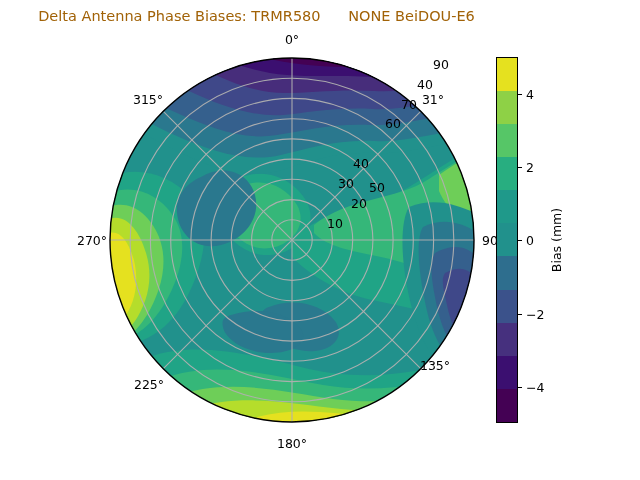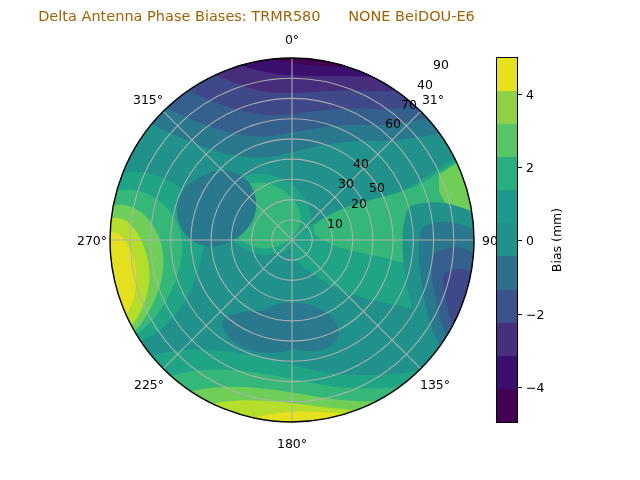--- a/index.html
+++ b/index.html
@@ -236,21 +236,21 @@
         <line x1="54.3" y1="54.3" x2="311.7" y2="311.7"></line>
         <line x1="311.7" y1="54.3" x2="54.3" y2="311.7"></line>
       </g>
 
       <circle cx="183" cy="183" r="182" fill="none" stroke="#000000" stroke-width="1.4"></circle>
     </svg>
 
     <div class="theta-label" style="left:183px; top:-18px;">0°</div>
     <div class="theta-label" style="left:324px; top:42px;">31°</div>
     <div class="theta-label" style="left:381px; top:183px;">90</div>
-    <div class="theta-label" style="left:326px; top:327px;text-align:center;">135°</div>
+    <div class="theta-label" style="left:326px; top:308px;text-align:center;">135°</div>
     <div class="theta-label" style="left:183px; top:386px;">180°</div>
     <div class="theta-label" style="left:40px; top:327px;">225°</div>
     <div class="theta-label" style="left:-17px; top:183px;">270°</div>
     <div class="theta-label" style="left:39px; top:42px;">315°</div>
 
     <div class="r-label" style="left:208px; top:166px;margin-left:18px;">10</div>
     <div class="r-label" style="left:222px; top:146px;margin-left:28px;">20</div>
     <div class="r-label" style="left:237px; top:126px;">30</div>
     <div class="r-label" style="left:252px; top:106px;">40</div>
     <div class="r-label" style="left:268px; top:86px;margin-top:44px;">50</div>

